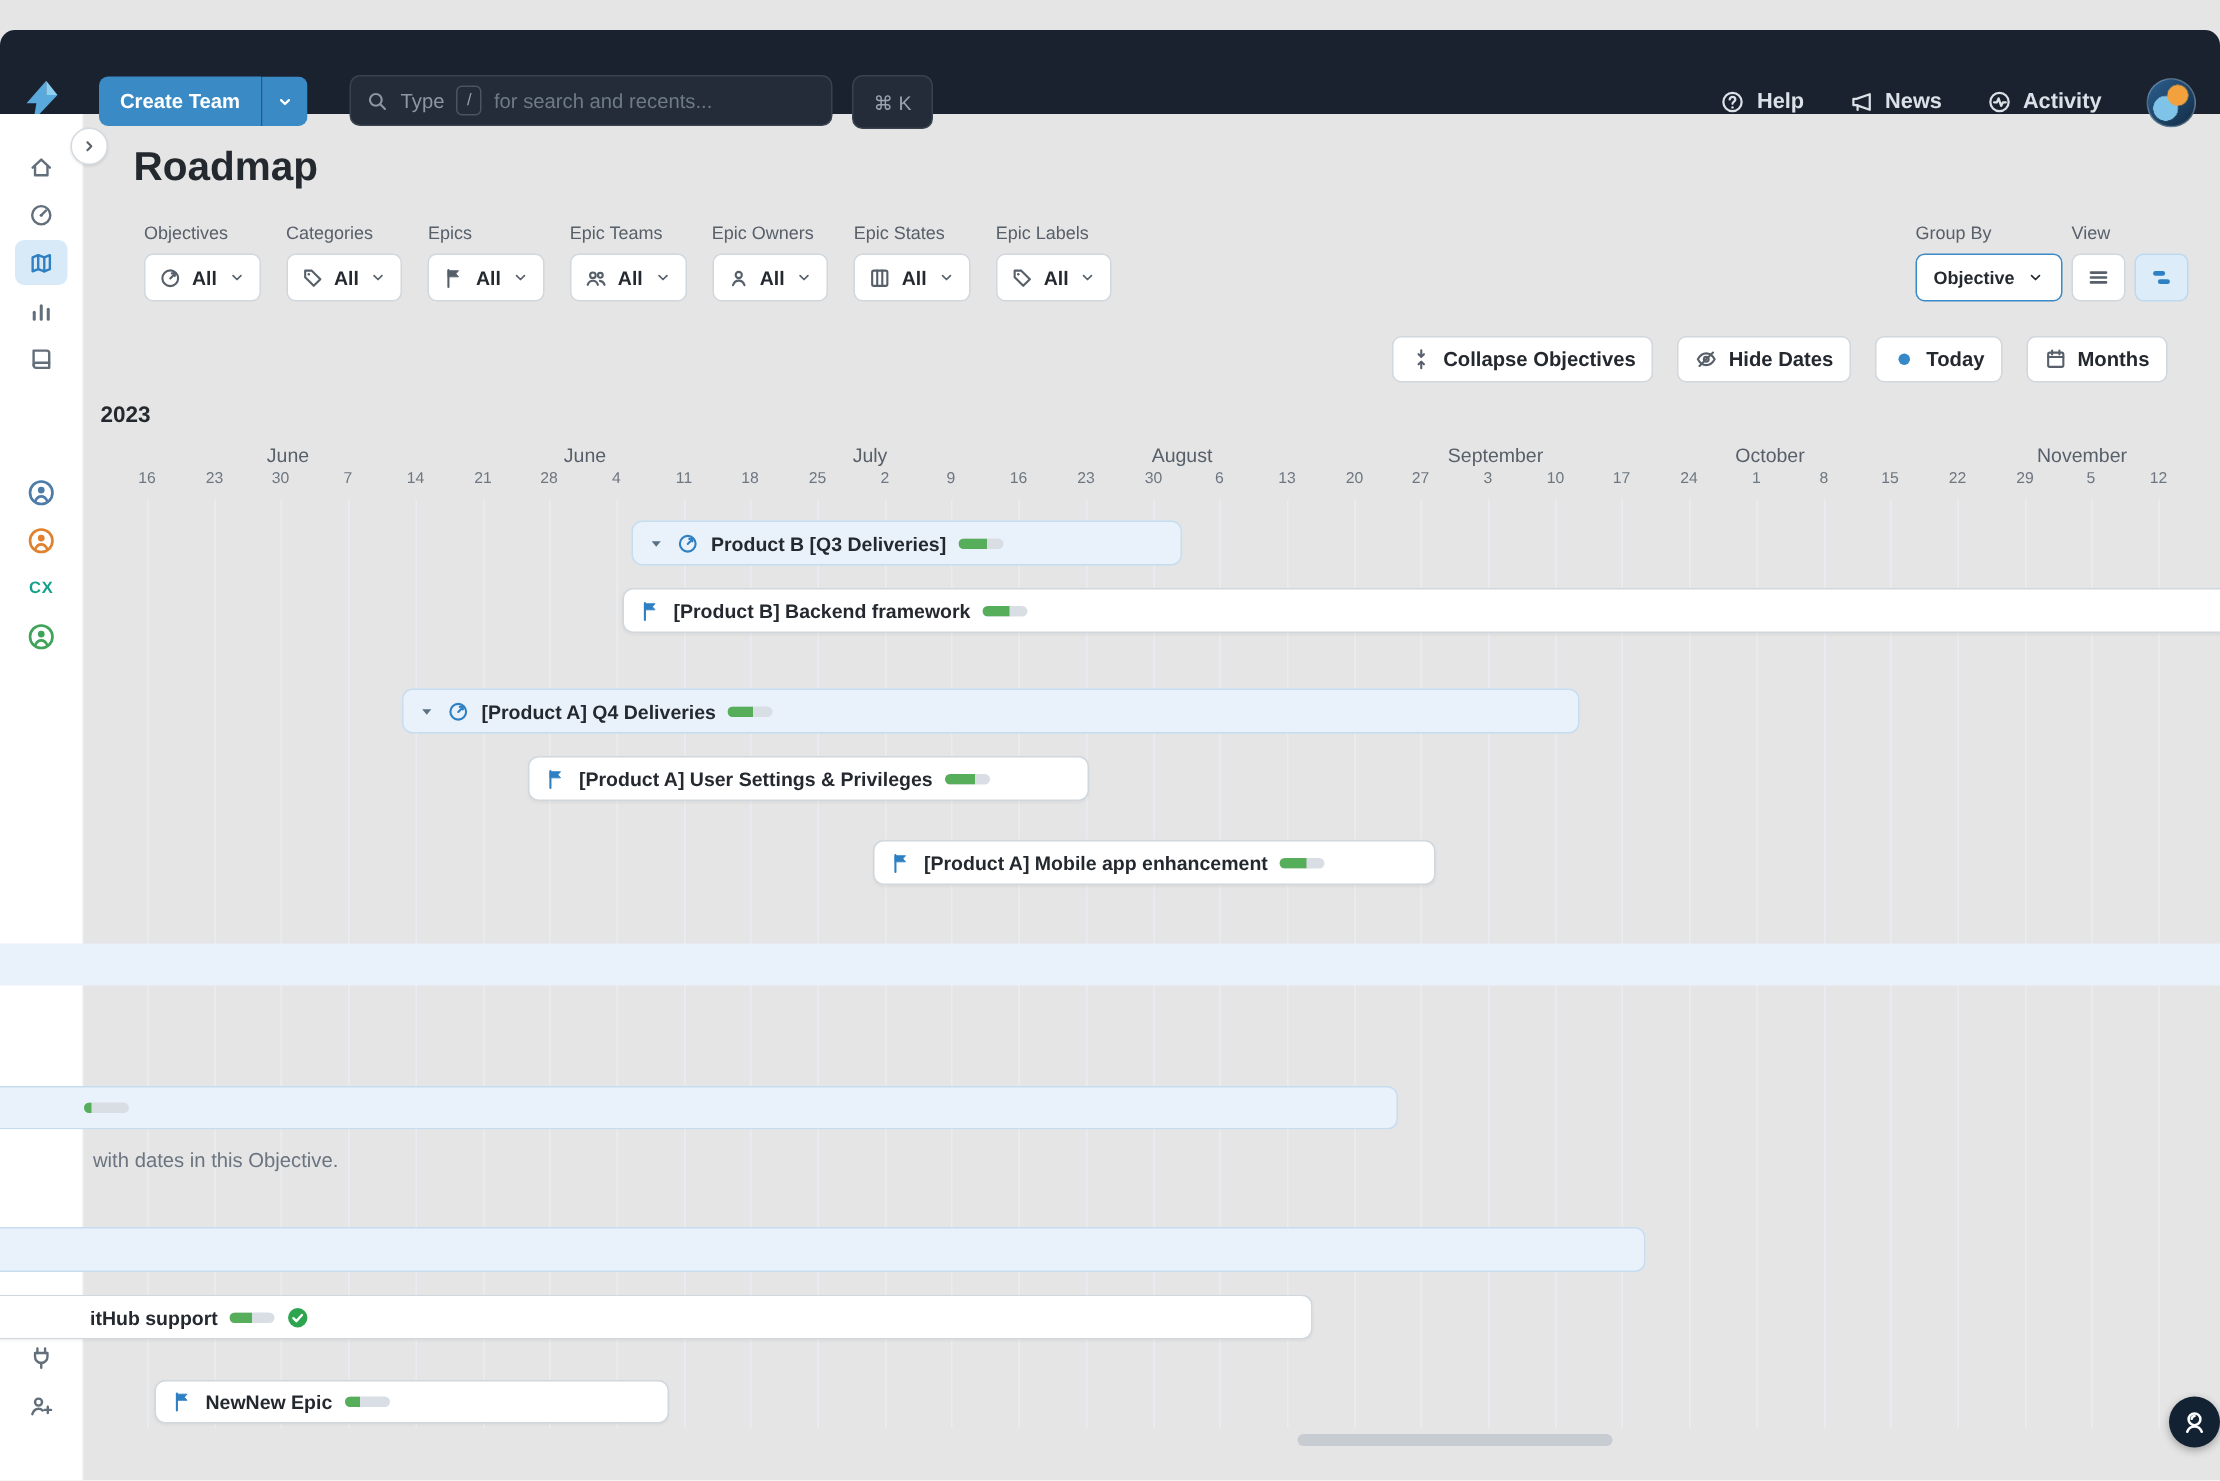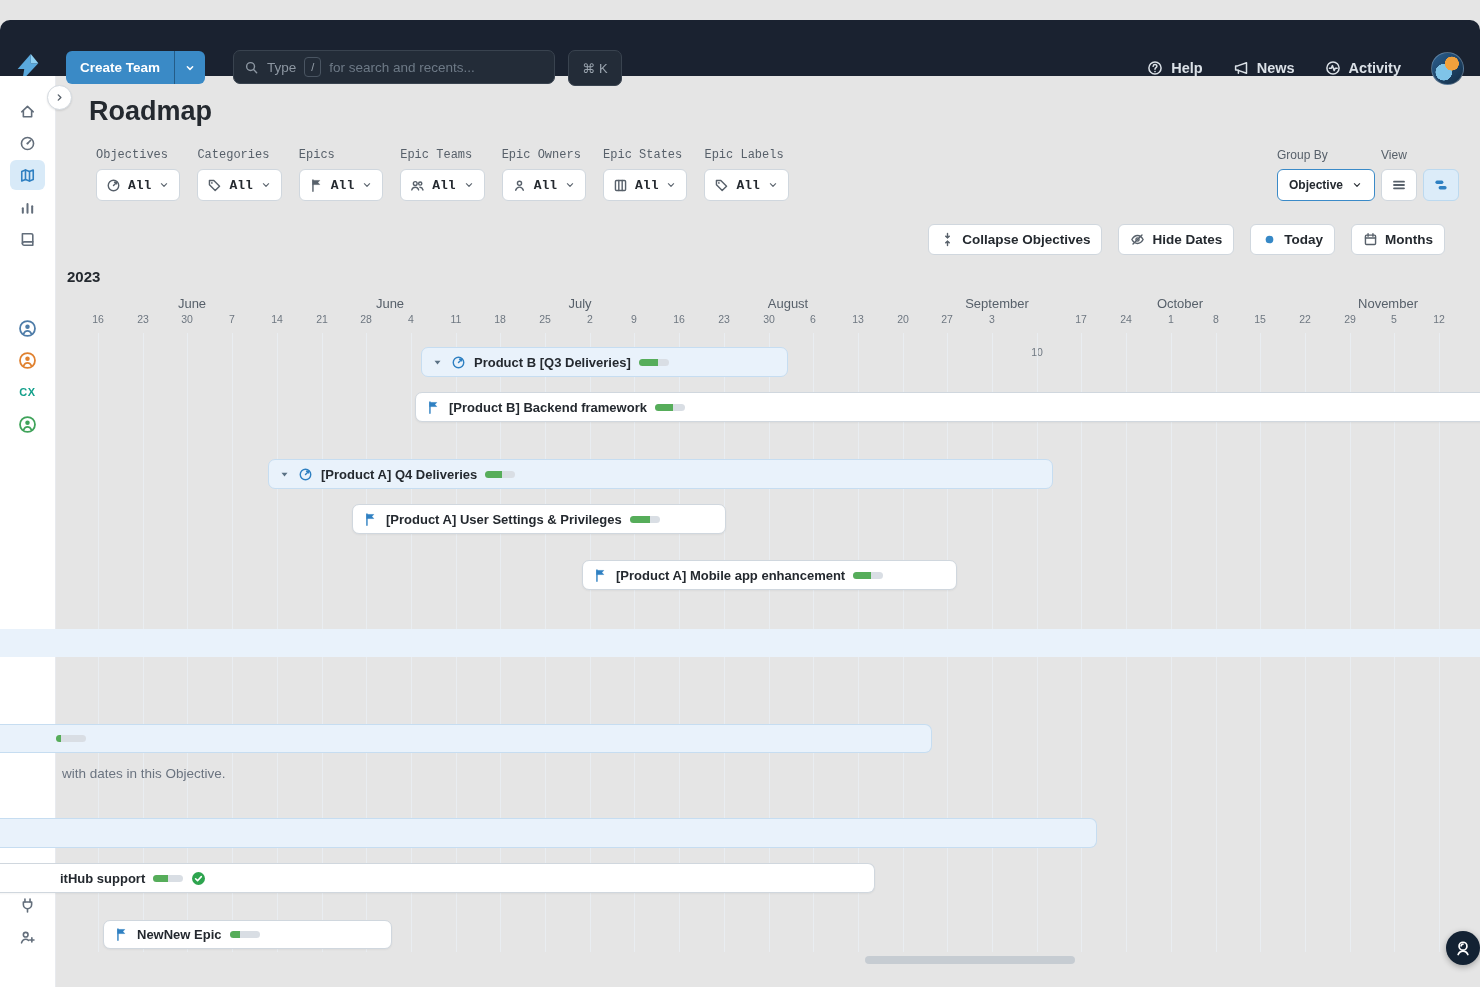--- a/index.html
+++ b/index.html
@@ -38,21 +38,21 @@
              justify-content:center;color:#636e7b;cursor:pointer;}
   .side-icon.active{background:#d8eaf8;color:#2f80c2;}
   .team-text{font-size:11px;font-weight:700;letter-spacing:.5px;}
   .collapse-btn{position:absolute;left:47px;top:85px;width:23px;height:23px;border-radius:50%;background:#fff;
                 border:1px solid #d4dae0;box-shadow:0 1px 2px rgba(0,0,0,.10);display:flex;align-items:center;
                 justify-content:center;color:#57606a;cursor:pointer;z-index:5;}
 
   
   .page-title{position:absolute;left:89px;top:96px;font-size:27px;font-weight:700;color:#24292f;}
   .filters{position:absolute;left:96px;top:148px;display:flex;gap:17px;}
-  .filter-group{display:flex;flex-direction:column;gap:7px;font-family:Liberation Mono, monospace;}
+  .filter-group{display:flex;flex-direction:column;gap:7px;}
   .filter-label{font-size:12px;color:#57606a;}
   .filter-btn{height:30px;border:1px solid #d0d7de;border-radius:6px;background:#fff;display:flex;align-items:center;
               gap:7px;padding:0 9px;font-size:13px;font-weight:600;color:#24292f;cursor:pointer;}
   .filter-btn .f-ic{color:#57606a;display:flex;}
   .filter-btn .caret{color:#57606a;display:flex;}
   .groupby{position:absolute;left:1277px;top:148px;display:flex;flex-direction:column;gap:7px;}
   .groupby-btn{height:30px;border:1.5px solid #3a8ac8;border-radius:6px;background:#fff;display:flex;
                align-items:center;gap:8px;padding:0 11px;font-size:12px;font-weight:600;cursor:pointer;}
   .viewblock{position:absolute;left:1381px;top:148px;display:flex;flex-direction:column;gap:7px;}
   .view-btns{display:flex;gap:6px;}
@@ -452,21 +452,21 @@
       <div class="tick-label" style="left: 590px;">2</div>
       <div class="tick-label" style="left: 634px;">9</div>
       <div class="tick-label" style="left: 679px;">16</div>
       <div class="tick-label" style="left: 724px;">23</div>
       <div class="tick-label" style="left: 769px;">30</div>
       <div class="tick-label" style="left: 813px;">6</div>
       <div class="tick-label" style="left: 858px;">13</div>
       <div class="tick-label" style="left: 903px;">20</div>
       <div class="tick-label" style="left: 947px;">27</div>
       <div class="tick-label" style="left: 992px;">3</div>
-      <div class="tick-label" style="left: 1037px; margin-top: 33px;">10</div>
+      <div class="tick-label" style="left: 1037px;">10</div>
       <div class="tick-label" style="left: 1081px;">17</div>
       <div class="tick-label" style="left: 1126px;">24</div>
       <div class="tick-label" style="left: 1171px;">1</div>
       <div class="tick-label" style="left: 1216px;">8</div>
       <div class="tick-label" style="left: 1260px;">15</div>
       <div class="tick-label" style="left: 1305px;">22</div>
       <div class="tick-label" style="left: 1350px;">29</div>
       <div class="tick-label" style="left: 1394px;">5</div>
       <div class="tick-label" style="left: 1439px;">12</div>
     </div>
@@ -588,21 +588,21 @@
         <span class="pill">
           <span class="pill-fill" style="width: 50%;"></span>
         </span>
         <span style="display: flex;">
           <svg width="15" height="15" viewBox="0 0 16 16" fill="none" stroke="currentColor" stroke-width="1.5" stroke-linecap="round" stroke-linejoin="round">
             <circle cx="8" cy="8" r="6.9" fill="#2da44e" stroke="none"></circle>
             <path d="M4.9 8.3l2.1 2.1 4-4.4" stroke="#fff" stroke-width="1.7"></path>
           </svg>
         </span>
       </div>
-      <div class="bar epic" style="left: 103px; top: 920px; width: 289px; height: 29px;">
+      <div class="bar epic" style="left: 103px; top: 920px; width: 343px; height: 29px;">
         <span class="flag-ic">
           <svg width="15" height="15" viewBox="0 0 16 16" fill="none" stroke="currentColor" stroke-width="1.5" stroke-linecap="round" stroke-linejoin="round">
             <path d="M4.2 14.2V2.2"></path>
             <path d="M4.2 2.6h7.2l-1.9 2.2 1.9 2.2H4.2z" fill="currentColor" stroke="currentColor" stroke-width=".6"></path>
           </svg>
         </span>
         <span class="label">NewNew Epic</span>
         <span class="pill">
           <span class="pill-fill" style="width: 35%;"></span>
         </span>

